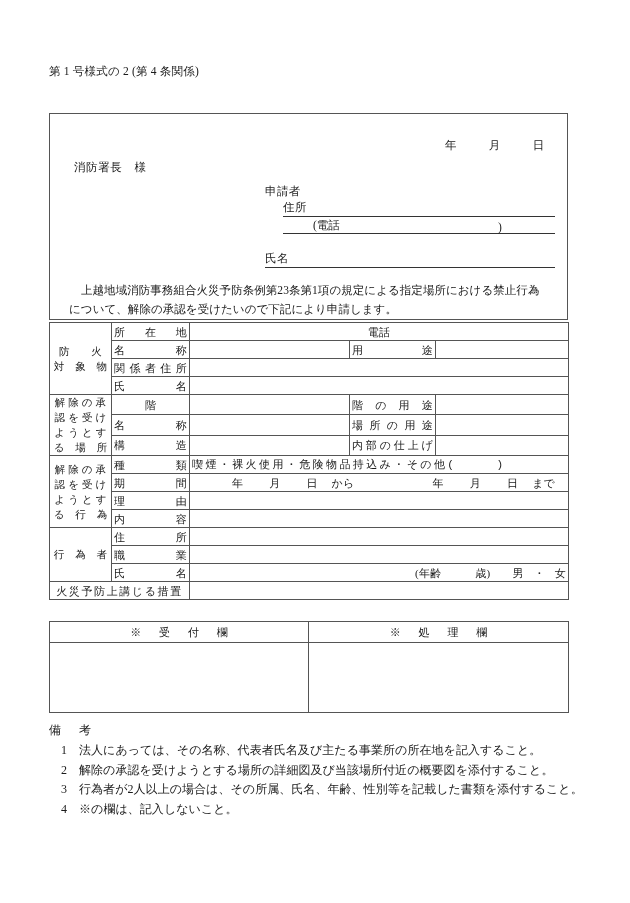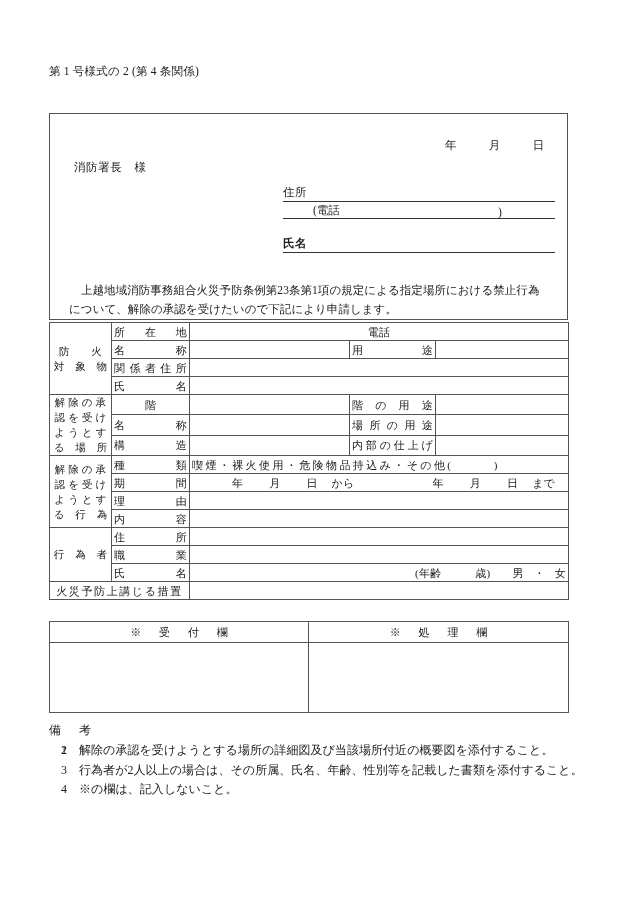--- a/index.html
+++ b/index.html
@@ -108,26 +108,24 @@
     bottom: 0px;
     margin-top: 36px;
   }
   .tel-row .tel-close {
     position: absolute;
     left: 215px;
     bottom: 0px;
   }
   .name-row {
     position: relative;
-    margin-left: 18px;
     margin-top: 16px;
     height: 17px;
     border-bottom: 1px solid #333;
     white-space: nowrap;
-    font-weight: bold;
   }
   .name-row .lbl {
     position: absolute;
     left: 0;
     bottom: 1px;
     letter-spacing: 0.4px;
   }
 
   .body-text {
     position: absolute;
@@ -184,20 +182,21 @@
   }
   td.val { }
   td.val-c {
     text-align: center;
     letter-spacing: 0.2px;
   }
   td.kind {
     letter-spacing: 2.4px;
     padding-left: 6px;
     white-space: nowrap;
+    font-family: Liberation Mono, monospace;
   }
   .period {
     display: block;
     white-space: nowrap;
     padding-left: 40px;
     letter-spacing: 0.2px;
   }
   .period i { font-style: normal; display: inline-block; }
   .sp-a { width: 26px; }
   .sp-b { width: 26px; }
@@ -283,20 +282,21 @@
       <span>年</span>
       <span style="display:inline-block;width:26px"></span>
       <span>月</span>
       <span style="display:inline-block;width:26px"></span>
       <span>日</span>
     </div>
 
     <div class="addressee">消防署長　様</div>
 
     <div class="applicant-block">
+      <div class="applicant-title">申請者</div>
       <div class="field-row">
         <span class="lbl">住所</span>
       </div>
       <div class="tel-row">
         <span class="tel-open">(電話</span>
         <span class="tel-close">)</span>
       </div>
       <div class="name-row">
         <span class="lbl">氏名</span>
       </div>
@@ -439,20 +439,21 @@
         <td class="bbody"></td>
         <td class="bbody"></td>
       </tr>
     </tbody>
   </table>
 
   <div class="notes">
     <div class="notes-title">備　考</div>
     <div class="note-item">
       <span class="num">1</span>
+      <span>法人にあっては、その名称、代表者氏名及び主たる事業所の所在地を記入すること。</span>
     </div>
     <div class="note-item">
       <span class="num">2</span>
       <span>解除の承認を受けようとする場所の詳細図及び当該場所付近の概要図を添付すること。</span>
     </div>
     <div class="note-item">
       <span class="num">3</span>
       <span>行為者が2人以上の場合は、その所属、氏名、年齢、性別等を記載した書類を添付すること。</span>
     </div>
     <div class="note-item">

